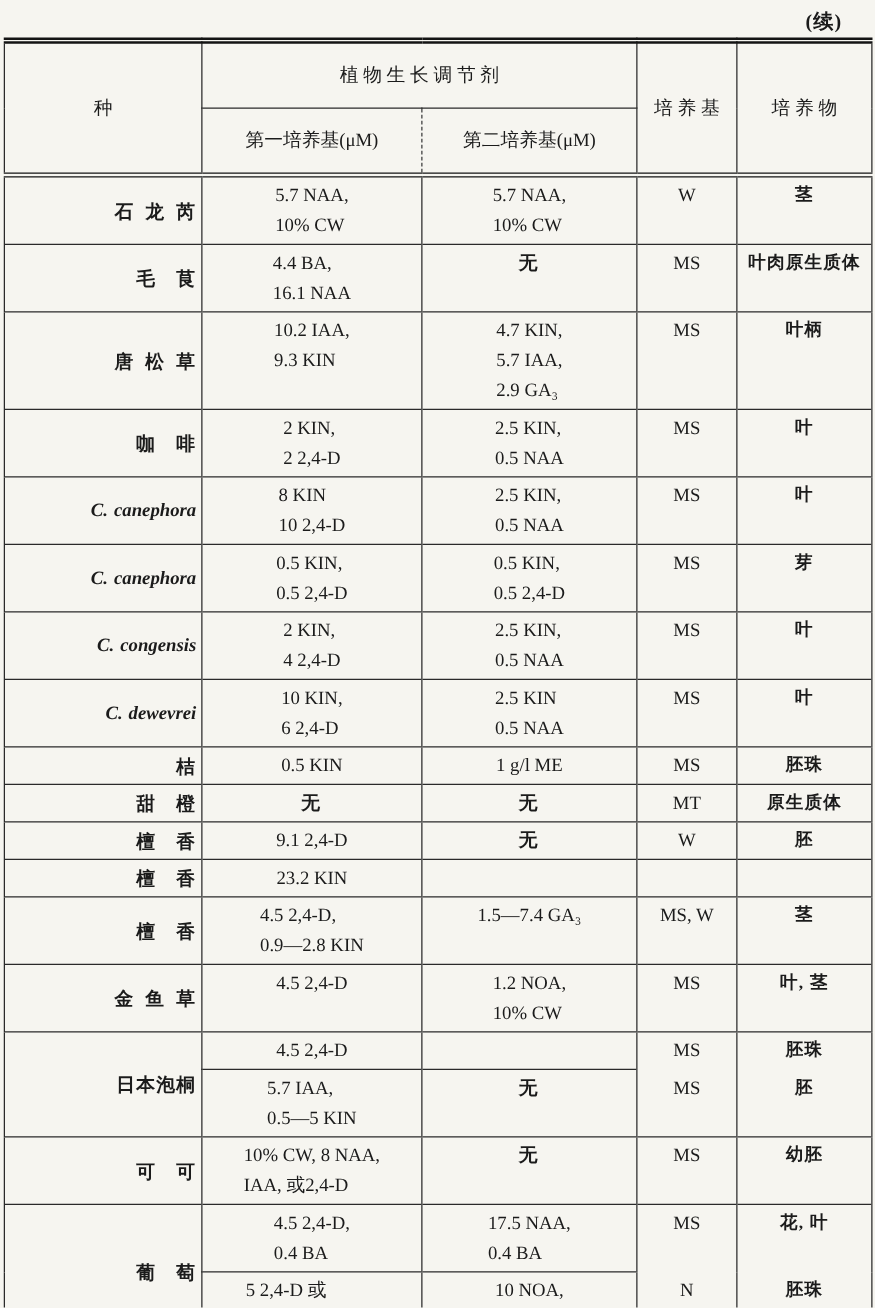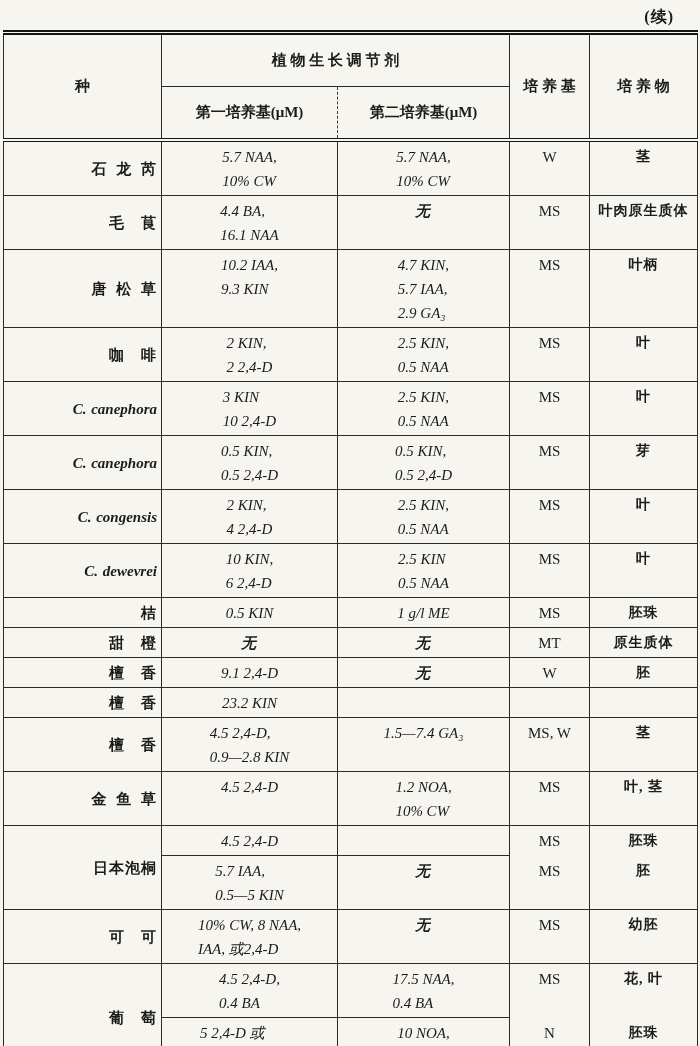--- a/index.html
+++ b/index.html
@@ -25,21 +25,21 @@
     border-right:1px solid #2a2a2a;
   }
   col.c-species{width:158px;}
   col.c-m1{width:176px;}
   col.c-m2{width:172px;}
   col.c-medium{width:80px;}
   col.c-culture{width:108px;}
 
   th{
     border:1px solid #2a2a2a;
-    font-size:15px;font-weight:bold;
+    font-size:15px;font-weight:normal;
     text-align:center;vertical-align:middle;
     padding:16px 2px;
   }
   tr.h1{height:29px;}
   tr.h2{height:37px;}
   tr.h2 th.m1{border-right:1px dashed #3a3a3a;}
   tr.h2 th.m2{border-left:1px dashed #3a3a3a;text-align:center;}
 
   td{
     border-left:1px solid #2a2a2a;
@@ -53,21 +53,21 @@
   tbody tr.first-row td{border-top:4px double #141414;}
   td.no-top{border-top:none;}
 
   td.species{
     vertical-align:middle;text-align:right;
     font-weight:bold;letter-spacing:1px;word-spacing:4px;
   }
   td.species.latin{
     font-style:italic;letter-spacing:0;word-spacing:1px;
   }
-  td.med{text-align:center;font-style:italic;}
+  td.med{text-align:center;}
   td.med .lines{display:inline-block;text-align:left;}
   .line{height:24px;line-height:24px;white-space:nowrap;}
   .line.cn{font-weight:bold;letter-spacing:2px;}
   td.mcol{text-align:center;line-height:24px;}
   td.ccol{
     text-align:center;font-weight:bold;
     font-size:14px;letter-spacing:1px;line-height:24px;
   }
 </style>
 </head>
@@ -120,21 +120,21 @@
         </tr>
         <tr>
           <td class="species" rowspan="1">咖　啡</td>
           <td class="med m1"><div class="lines"><div class="line">2 KIN,</div><div class="line">2 2,4-D</div></div></td>
           <td class="med m2"><div class="lines"><div class="line">2.5 KIN,</div><div class="line">0.5 NAA</div></div></td>
           <td class="mcol">MS</td>
           <td class="ccol">叶</td>
         </tr>
         <tr>
           <td class="species latin" rowspan="1">C. canephora</td>
-          <td class="med m1"><div class="lines"><div class="line">3 KIN</div><div class="line">10 2,4-D</div></div></td>
+          <td class="med m1"><div class="lines"><div class="line">8 KIN</div><div class="line">10 2,4-D</div></div></td>
           <td class="med m2"><div class="lines"><div class="line">2.5 KIN,</div><div class="line">0.5 NAA</div></div></td>
           <td class="mcol">MS</td>
           <td class="ccol">叶</td>
         </tr>
         <tr>
           <td class="species latin" rowspan="1">C. canephora</td>
           <td class="med m1"><div class="lines"><div class="line">0.5 KIN,</div><div class="line">0.5 2,4-D</div></div></td>
           <td class="med m2"><div class="lines"><div class="line">0.5 KIN,</div><div class="line">0.5 2,4-D</div></div></td>
           <td class="mcol">MS</td>
           <td class="ccol">芽</td>

